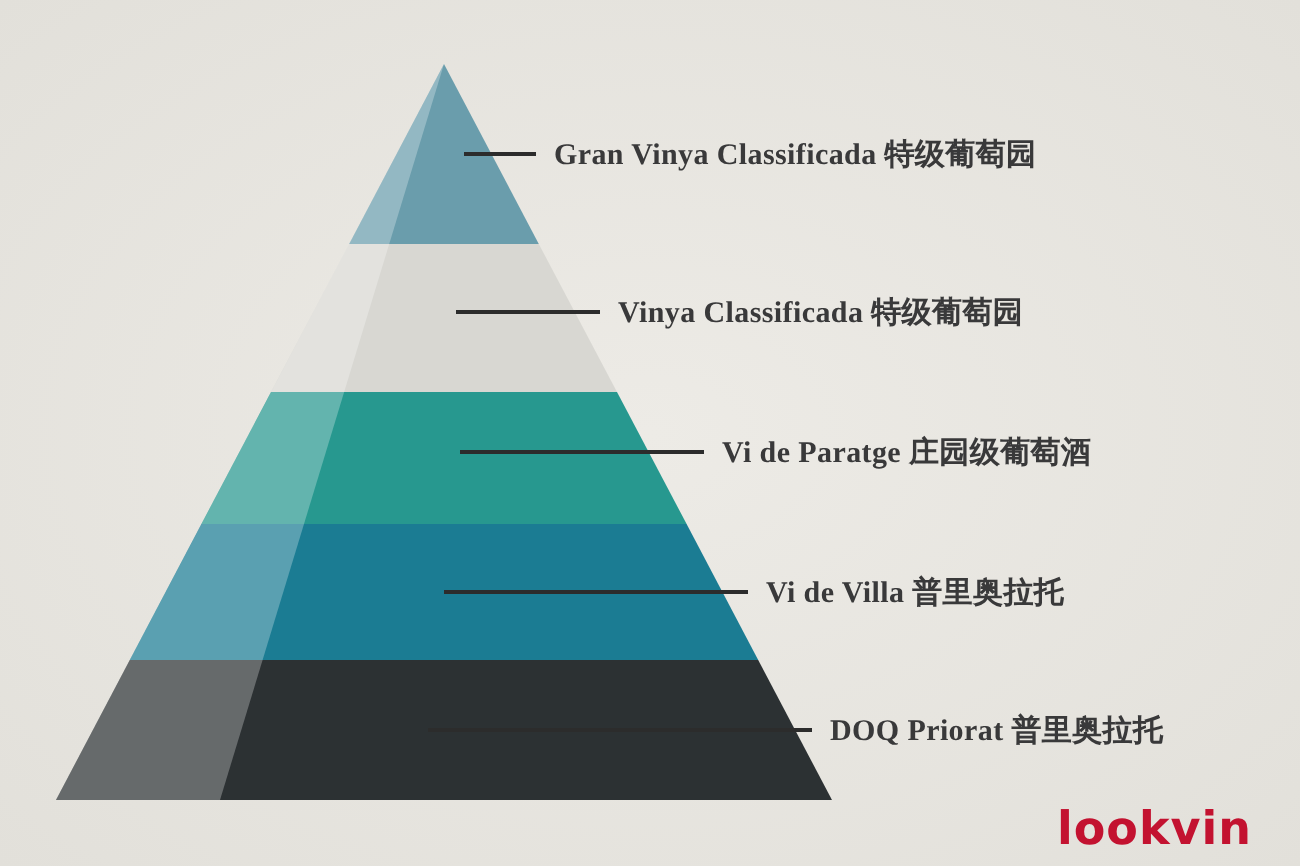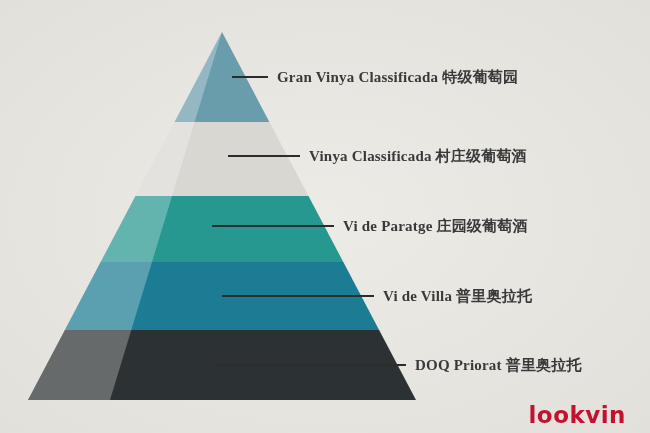--- a/index.html
+++ b/index.html
@@ -69,24 +69,24 @@
     <polygon points="222,32 110,400 28,400" opacity="0.28" fill="#ffffff"></polygon>
   </svg>
 
   <div class="label-row" style="left:232px; top:67px;">
     <span class="leader-line" style="width:36px;"></span>
     <span class="label-text">Gran Vinya Classificada 特级葡萄园</span>
   </div>
 
   <div class="label-row" style="left:228px; top:146px;">
     <span class="leader-line" style="width:72px;"></span>
-    <span class="label-text">Vinya Classificada 村庄级葡萄酒</span>
+    <span class="label-text">Vinya Classificada 特级葡萄园</span>
   </div>
 
-  <div class="label-row" style="left:212px; top:216px;">
+  <div class="label-row" style="left:230px; top:216px;">
     <span class="leader-line" style="width:122px;"></span>
     <span class="label-text">Vi de Paratge 庄园级葡萄酒</span>
   </div>
 
   <div class="label-row" style="left:222px; top:286px;">
     <span class="leader-line" style="width:152px;"></span>
     <span class="label-text">Vi de Villa 普里奥拉托</span>
   </div>
 
   <div class="label-row" style="left:214px; top:355px;">

